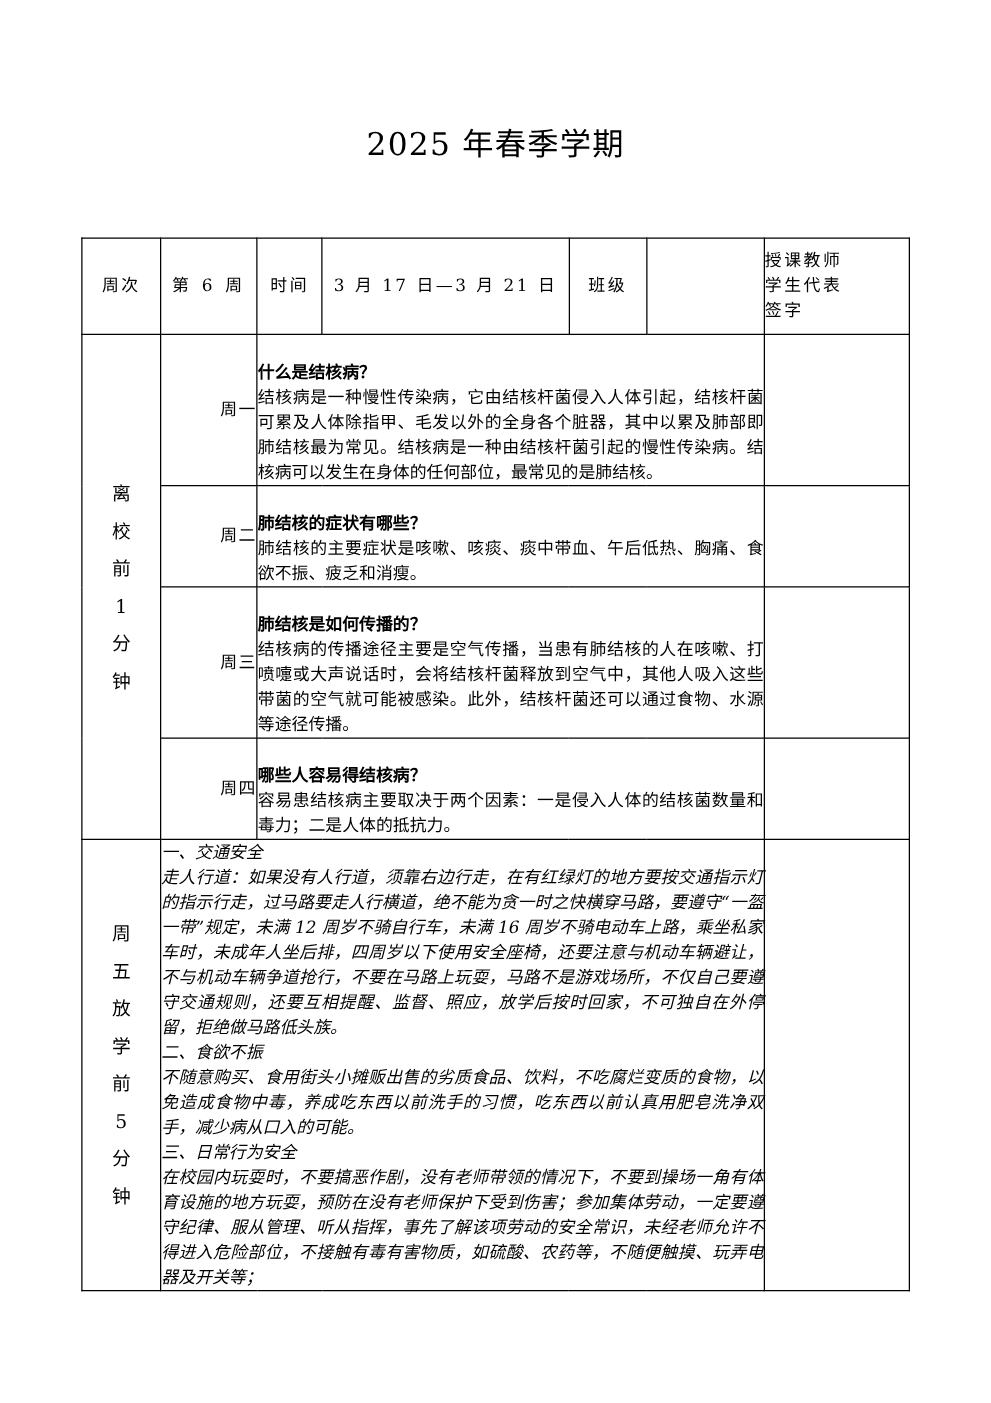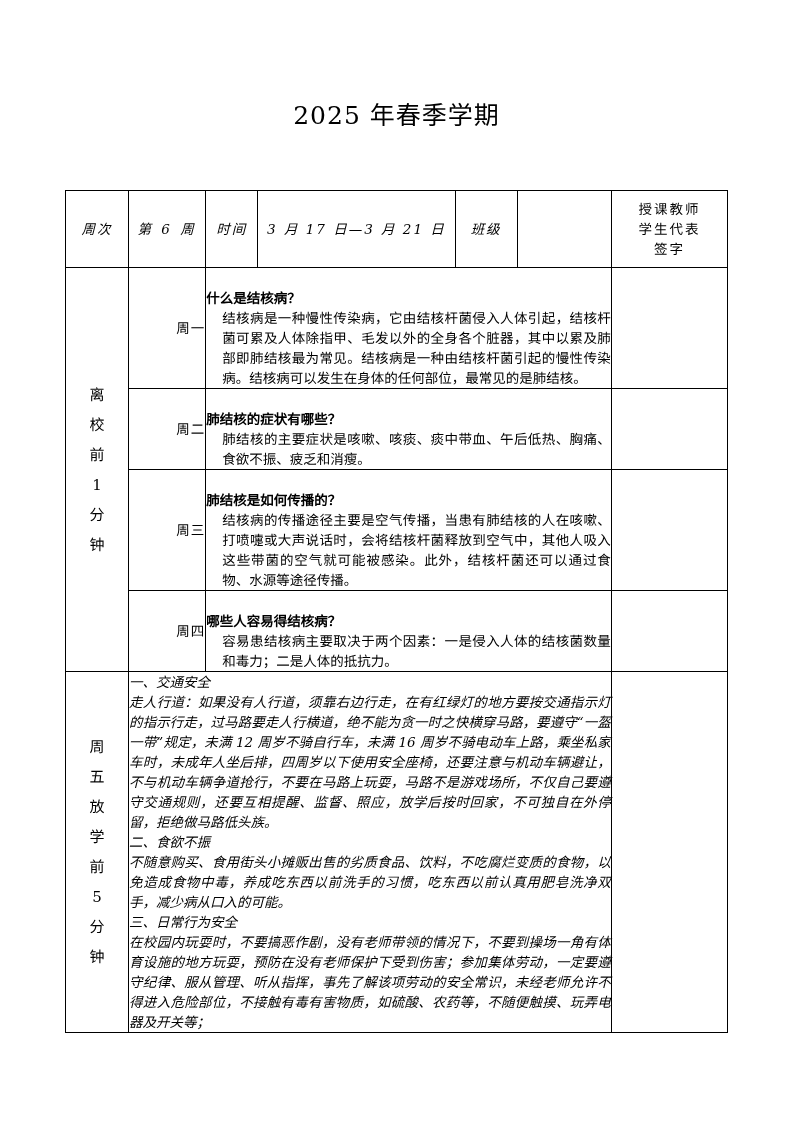--- a/index.html
+++ b/index.html
@@ -67,25 +67,23 @@
   col.c-timelabel { width: 52px; }
   col.c-daterange { width: 197px; }
   col.c-classlbl  { width: 62px; }
   col.c-classval  { width: 94px; }
   col.c-sign      { width: 116px; }
 
   .hdr-cell {
     text-align: center;
     height: 76px;
     letter-spacing: 2px;
-    font-style: italic;
   }
   .hdr-cell.spaced { letter-spacing: 3px; }
   .sign-cell {
-    text-align: center;
     line-height: 25px;
     letter-spacing: 2px;
     padding: 2px 0;
   }
   .sign-cell span { display: block; }
 
   
   .vcol {
     text-align: center;
     letter-spacing: 0;
@@ -116,21 +114,20 @@
     font-size: 13.2px;
     line-height: 19.6px;
   }
   .content-cell .q {
     font-weight: bold;
     display: block;
     margin-top: 20px;
   }
   .content-cell .a {
     display: block;
-    margin-left: 16px;
   }
   .empty-cell { }
 
   .friday-content {
     padding: 3px 6px 4px 7px;
     vertical-align: top;
     text-align: justify;
     text-justify: inter-ideograph;
     font-size: 13.2px;
     line-height: 19.6px;

